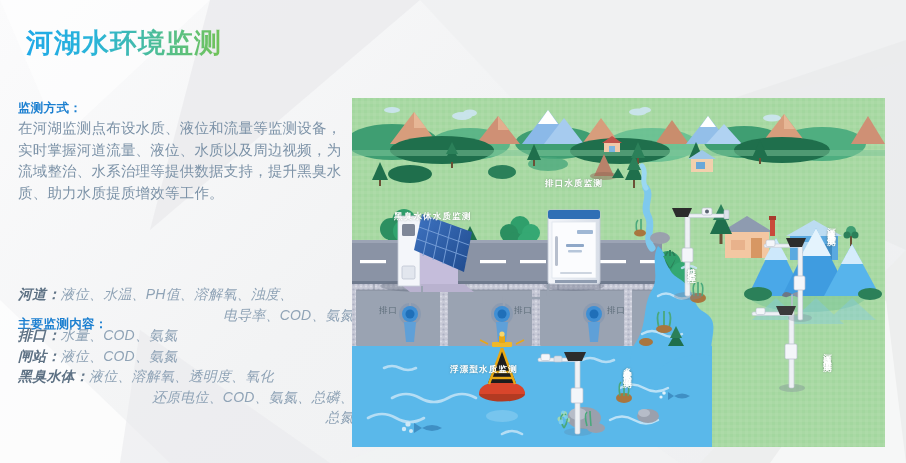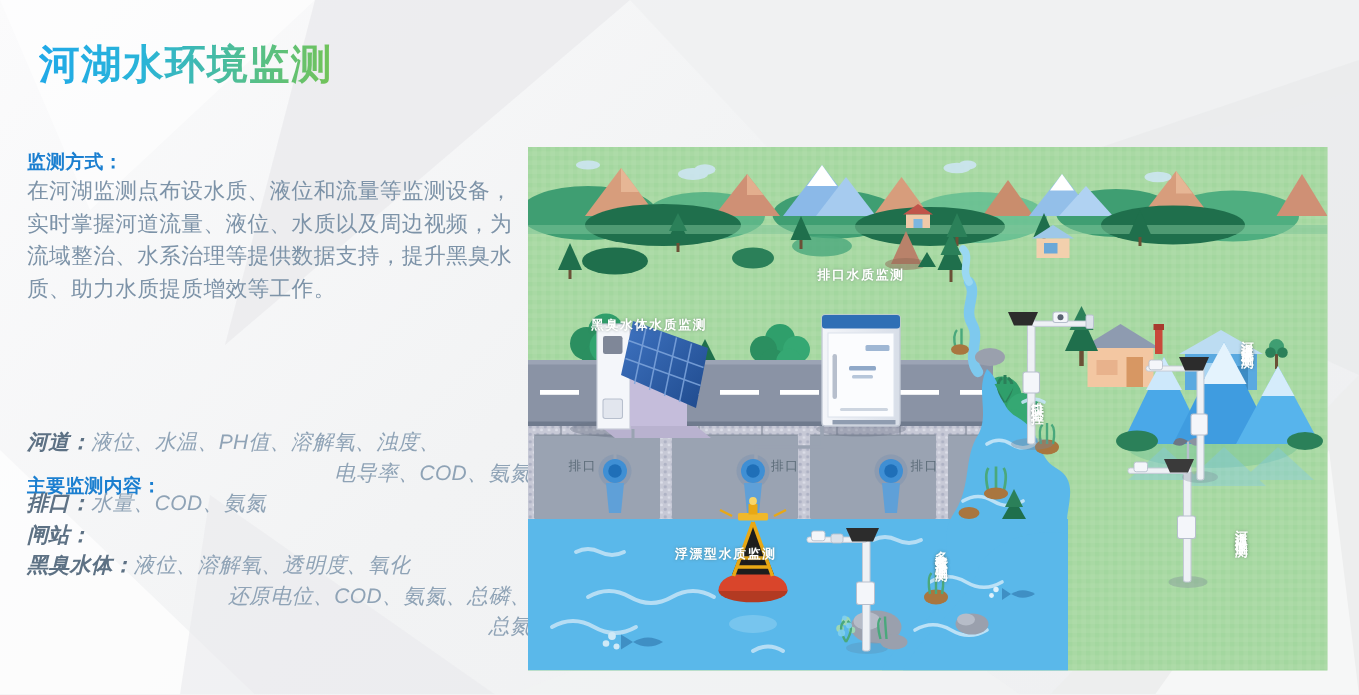--- a/index.html
+++ b/index.html
@@ -93,20 +93,21 @@
       <span>电导率、COD、氨氮</span>
     </div>
 
     <div class="row">
       <span class="k">排口：</span>
       <span class="v">水量、COD、氨氮</span>
     </div>
 
     <div class="row">
       <span class="k">闸站：</span>
+      <span class="v">液位、COD、氨氮</span>
     </div>
 
     <div class="row">
       <span class="k">黑臭水体：</span>
       <span class="v">液位、溶解氧、透明度、氧化</span>
     </div>
     <div class="row cont">
       <span class="pad-6"></span>
       <span>还原电位、COD、氨氮、总磷、</span>
     </div>

